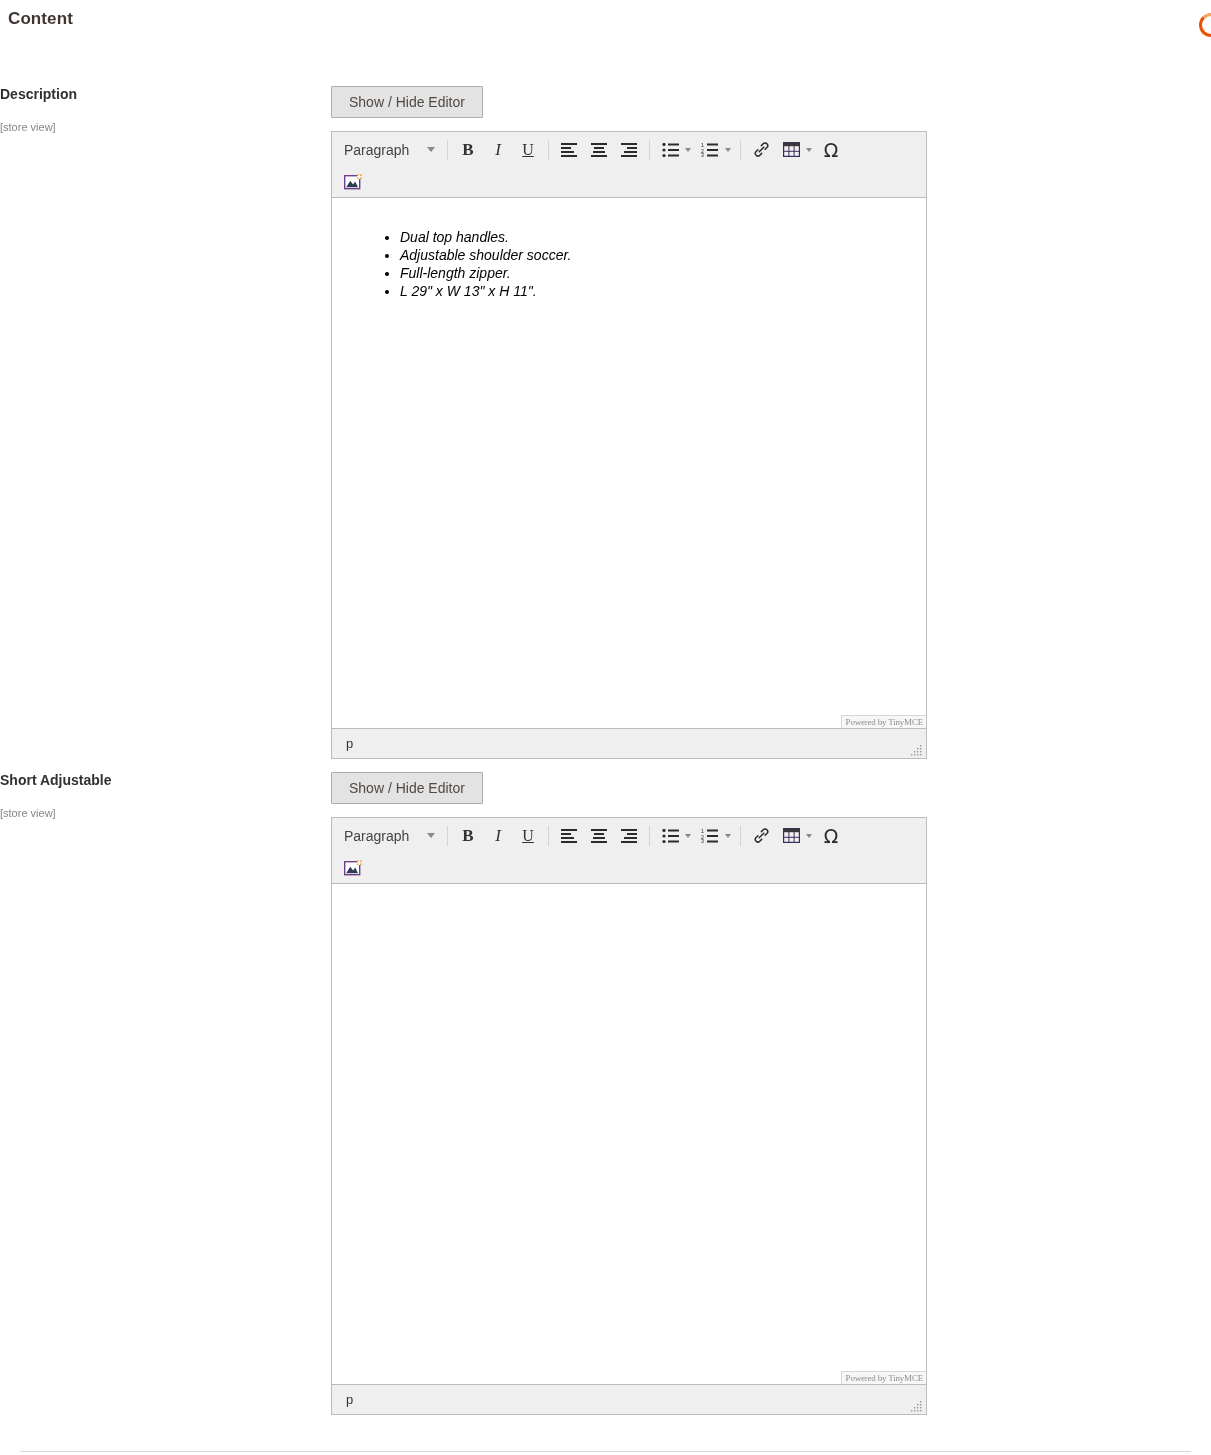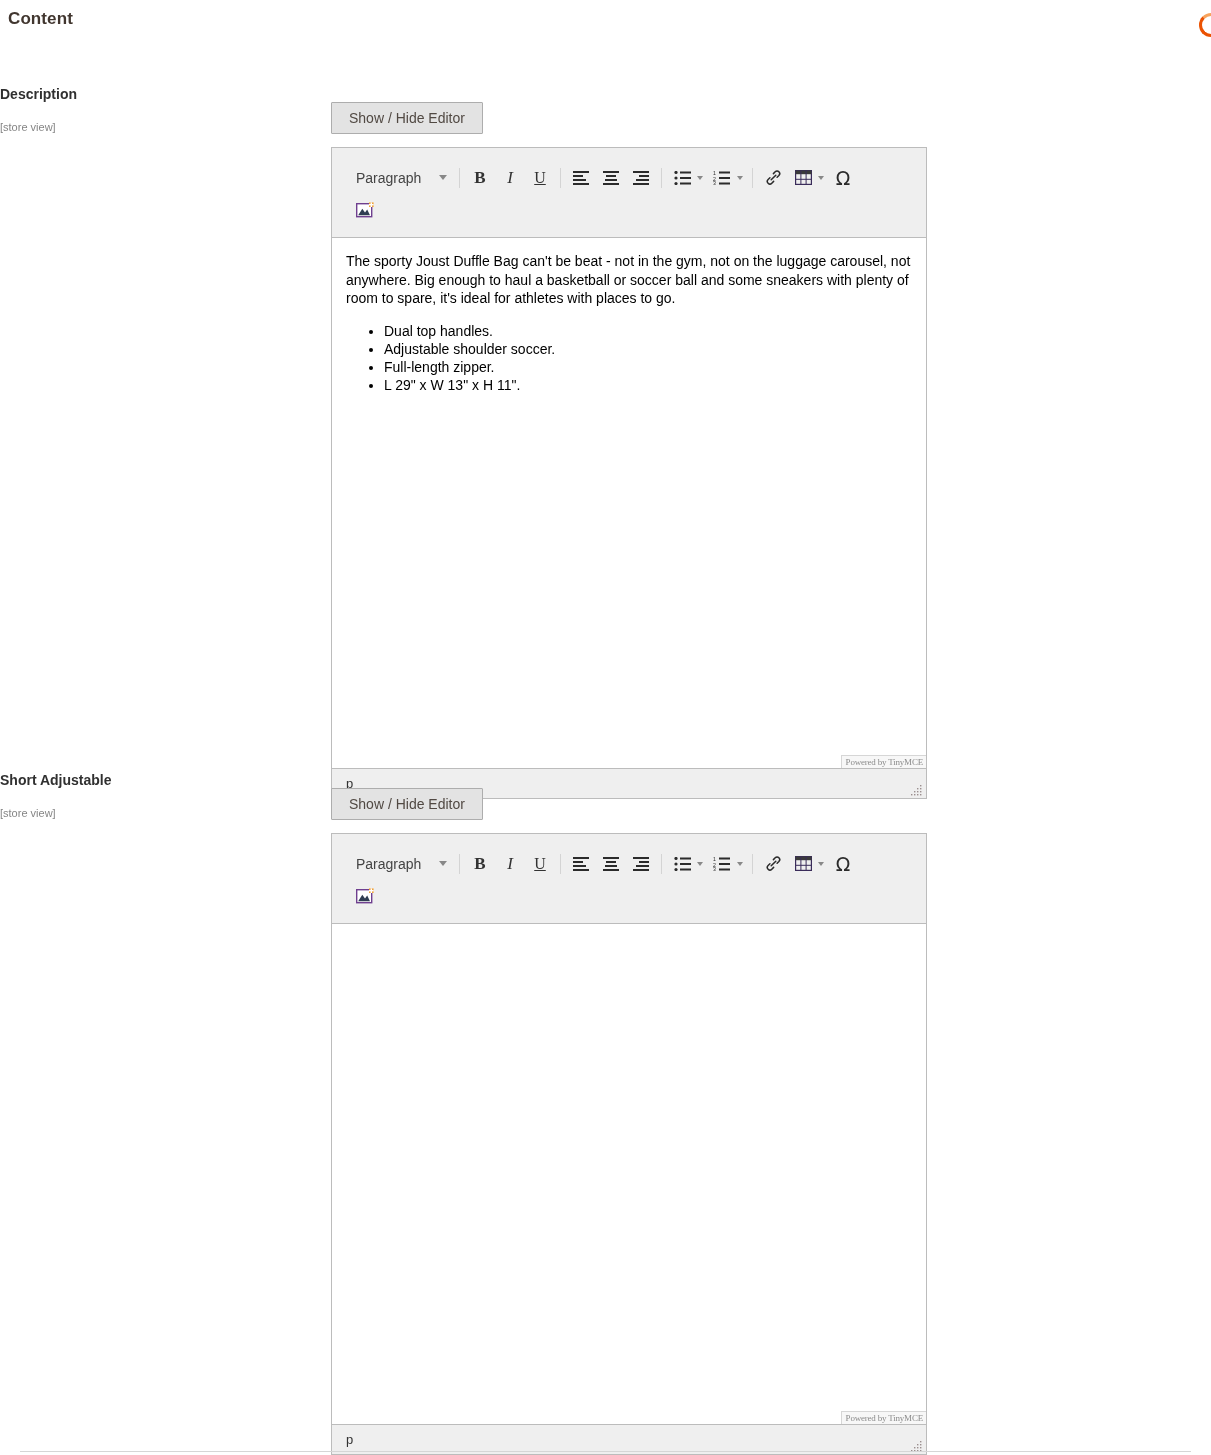--- a/index.html
+++ b/index.html
@@ -60,21 +60,21 @@
   .field-scope {
     font-size: 11px;
     color: #858585;
     line-height: 14px;
     display: block;
     margin-top: 18px;
   }
 
   .field-control {
     position: absolute;
-    left: 331px; top: 16px;
+    left: 331px; top: 0;
   }
 
   
   .toggle-btn {
     display: inline-block;
     font-family: "Liberation Sans", sans-serif;
     font-size: 14px;
     color: #514943;
     background: #e3e3e3;
     border: 1px solid #adadad;
@@ -87,21 +87,21 @@
 
   
   .mce-shell {
     width: 596px;
     border: 1px solid #bcbcbc;
     background: #fff;
   }
   .mce-toolbar {
     background: #efefef;
     border-bottom: 1px solid #bcbcbc;
-    padding: 12px;
+    padding: 0;
   }
   .mce-toolbar-row {
     display: flex;
     align-items: center;
     height: 35px;
     padding-left: 6px;
   }
   .mce-toolbar-row.second {
     height: 30px;
   }
@@ -175,23 +175,24 @@
     font-family: "Liberation Sans", sans-serif;
     font-size: 14px;
     color: #000;
     overflow: hidden;
   }
   .mce-content p {
     margin: 0 0 14px 0;
     line-height: 18.5px;
   }
   .mce-content ul {
-    margin: 0;
+    margin: 16px;
     padding-left: 38px;
     line-height: 18px;
+    font-style: italic;
   }
   .mce-content li { margin: 0; }
 
   .tiny-badge {
     position: absolute;
     right: 0; bottom: 0;
     font-family: Liberation Serif, serif;
     font-size: 9px;
     color: #8c8c8c;
     background: #f7f7f7;
@@ -364,21 +365,20 @@
               <polygon points="2.2,13.2 6.3,6.8 9.0,10.4 11.2,7.6 14.0,13.2" fill="#2f3d52"></polygon>
               <rect x="13.0" y="0.4" width="4.6" height="4.6" fill="#f0a23a"></rect>
               <rect x="14.6" y="0.4" width="1.4" height="4.6" fill="#ffffff"></rect>
               <rect x="13.0" y="2.0" width="4.6" height="1.4" fill="#ffffff"></rect>
             </svg>
           </div>
         </div>
       </div>
 
       <div class="mce-content" style="height:530px;">
-        <p>The sporty Joust Duffle Bag can't be beat - not in the gym, not on the luggage carousel, not anywhere. Big enough to haul a basketball or soccer ball and some sneakers with plenty of room to spare, it's ideal for athletes with places to go.</p>
         <ul>
           <li>Dual top handles.</li>
           <li>Adjustable shoulder soccer.</li>
           <li>Full-length zipper.</li>
           <li>L 29" x W 13" x H 11".</li>
         </ul>
         <div class="tiny-badge">Powered by TinyMCE</div>
       </div>
 
       <div class="mce-statusbar">

